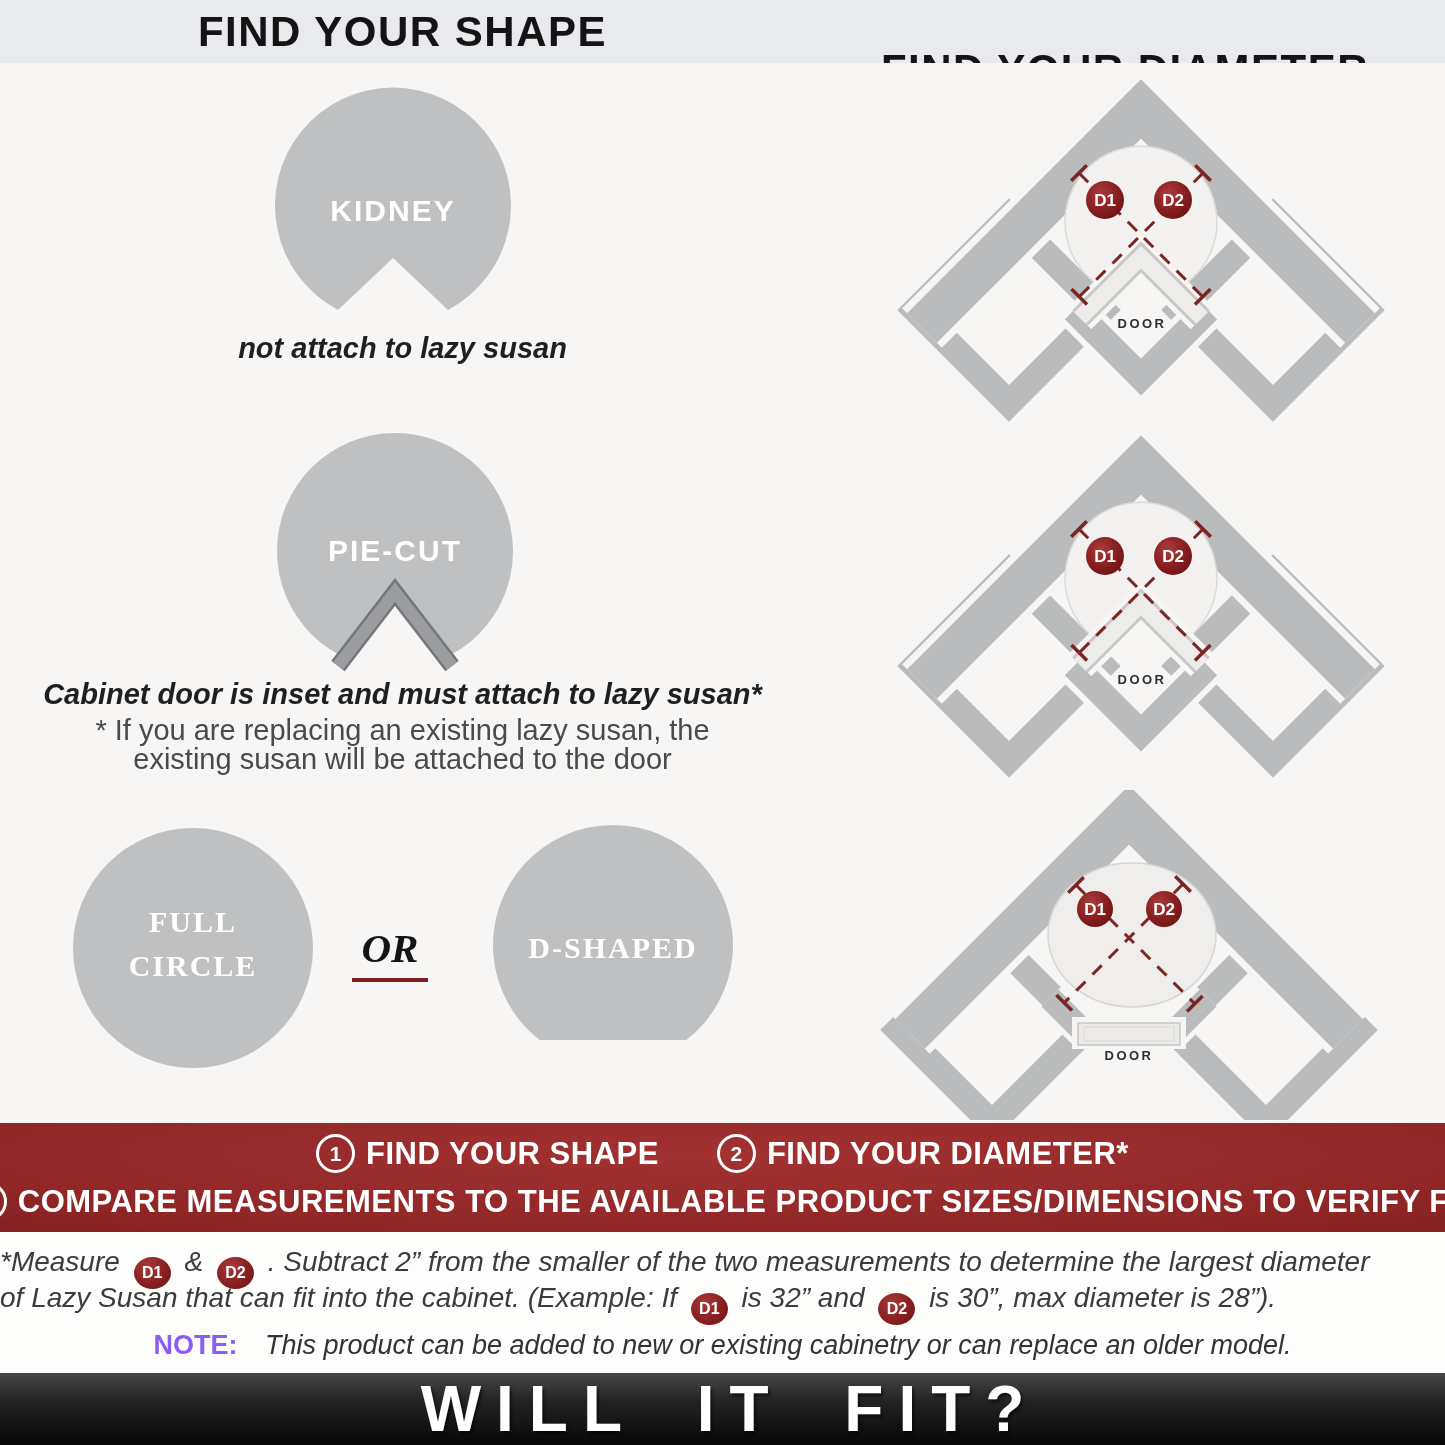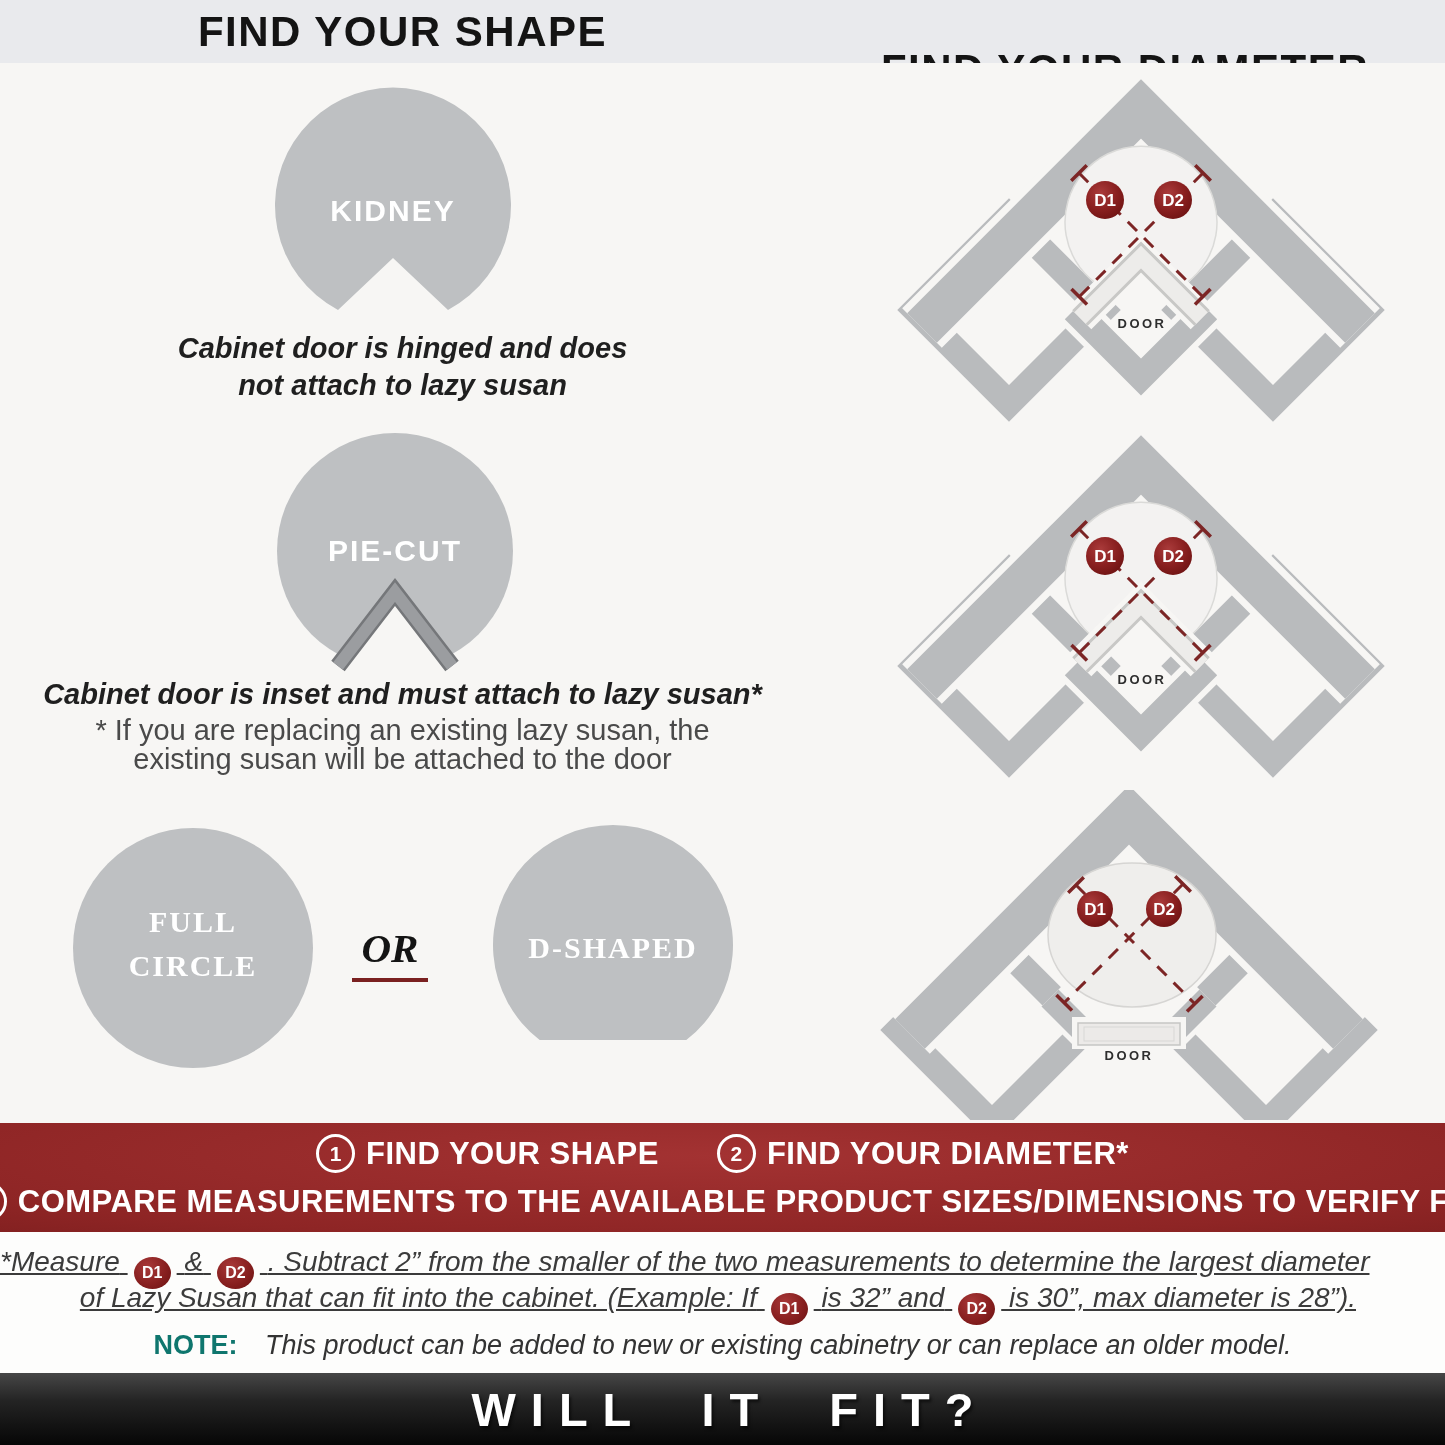--- a/index.html
+++ b/index.html
@@ -64,44 +64,44 @@
     display:inline-flex;align-items:center;justify-content:center;
     font-size:21px;font-weight:bold;margin-right:11px;flex:none;
   }
   .step-text{font-size:31px;font-weight:bold;letter-spacing:.5px;}
   
   .measure-area{
     position:absolute;left:0;top:1232px;width:1445px;height:141px;background:#fdfdfc;
     color:#3b3b3b;
   }
   .measure-line{
-    position:absolute;left:0;width:1356px;text-align:right;white-space:nowrap;
-    font-size:28px;font-style:italic;color:#3b3b3b;text-decoration:underline;
+    position:absolute;left:0;width:1356px;text-align:left;white-space:nowrap;
+    font-size:28px;font-style:italic;color:#3b3b3b;
   }
   .m1{top:14px;} .m2{top:50px;}
   .note-line{
     position:absolute;left:0;top:98px;width:1445px;text-align:center;white-space:nowrap;
     font-size:27px;color:#333;
   }
-  .note-label{font-weight:bold;font-style:normal;color:#0f766e;margin-right:20px;}
+  .note-label{font-weight:bold;font-style:normal;color:#8b5cf6;margin-right:20px;}
   .note-text{font-style:italic;}
   .d-badge{
     display:inline-flex;width:37px;height:32px;border-radius:50%;
     background:radial-gradient(circle at 38% 30%, #a83838 0%, #882020 55%, #691111 100%);
     color:#fff;font-style:normal;font-weight:bold;font-size:16px;
     align-items:center;justify-content:center;vertical-align:-7px;margin:0 6px;
   }
   
   .fit-banner{
     position:absolute;left:0;top:1373px;width:1445px;height:72px;
     background:linear-gradient(180deg,#474747 0%,#242424 38%,#060606 100%);
     display:flex;align-items:center;justify-content:center;
   }
   .fit-title{
-    color:#fff;font-size:47px;font-weight:bold;letter-spacing:15px;word-spacing:28px;
+    color:#fff;font-size:64px;font-weight:bold;letter-spacing:15px;word-spacing:28px;
     text-shadow:2px 3px 3px rgba(0,0,0,.55);padding-left:15px;white-space:nowrap;
   }
 </style>
 </head>
 <body>
 
 <div class="page">
 
   <div class="header-band">
     <div class="header-title left">FIND YOUR SHAPE</div>
@@ -111,21 +111,20 @@
   <div class="vline"></div>
   <div class="hline h1"></div>
   <div class="hline h2"></div>
 
   <div class="cell c-l1">
     <svg width="805" height="360" viewBox="0 0 805 360" style="left:0;top:0">
       <path class="shape-fill" d="M338,247 A118,118 0 1 1 448,247 L393,195 Z"></path>
       <text x="393" y="158" text-anchor="middle" font-size="30" font-weight="bold" letter-spacing="2" fill="#ffffff">KIDNEY</text>
     </svg>
     <div class="caption" style="top:267px">
-      <div>Cabinet door is hinged and does</div>
       <div>not attach to lazy susan</div>
     </div>
   </div>
 
   <div class="cell c-l2">
     <svg width="805" height="363" viewBox="0 0 805 363" style="left:0;top:0">
       <circle class="shape-fill" cx="395" cy="128" r="118"></circle>
       <path d="M395,178 L333,256 L457,256 Z" fill="#f7f6f4"></path>
       <polyline points="338,243 395,169 452,243" fill="none" stroke="#75777a" stroke-width="17"></polyline>
       <polyline points="338,243 395,169 452,243" fill="none" stroke="#9b9da0" stroke-width="12"></polyline>

